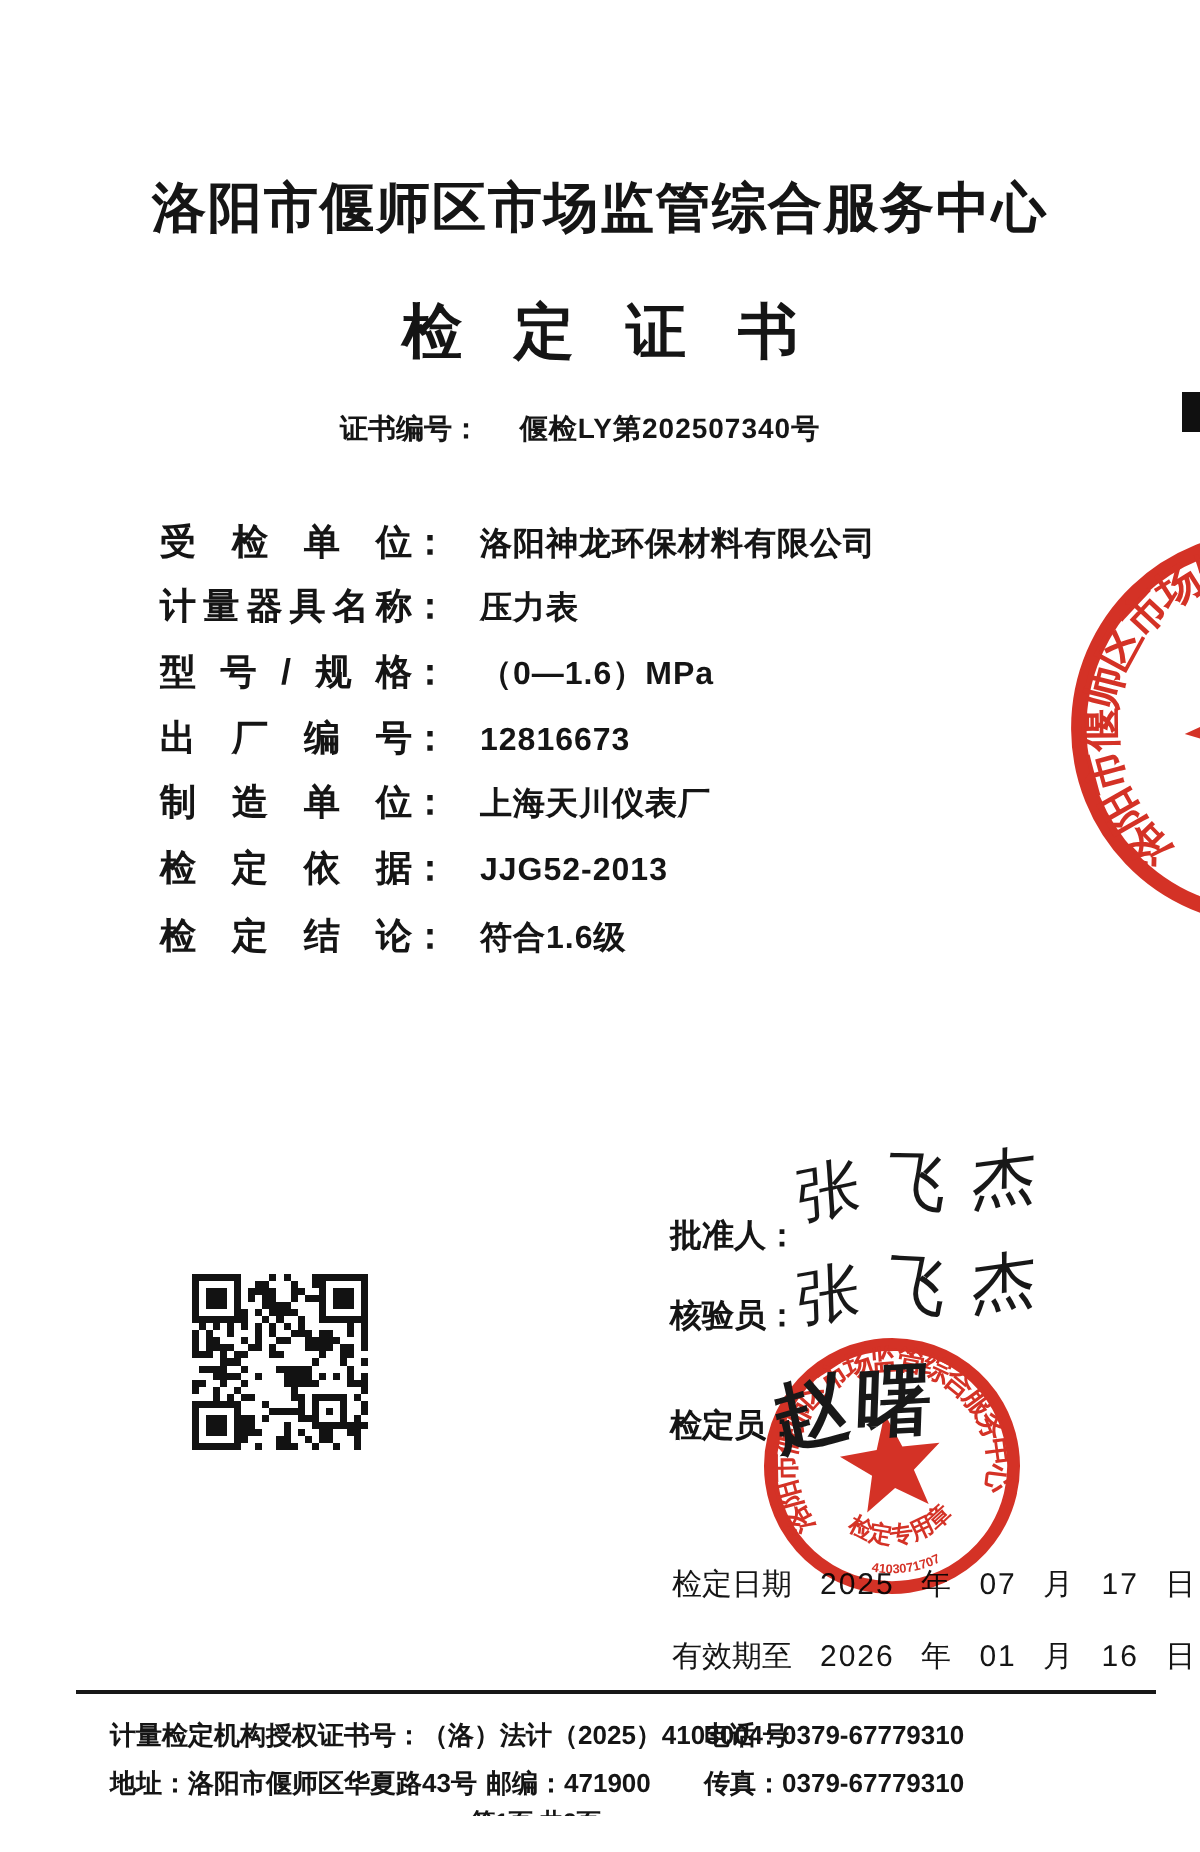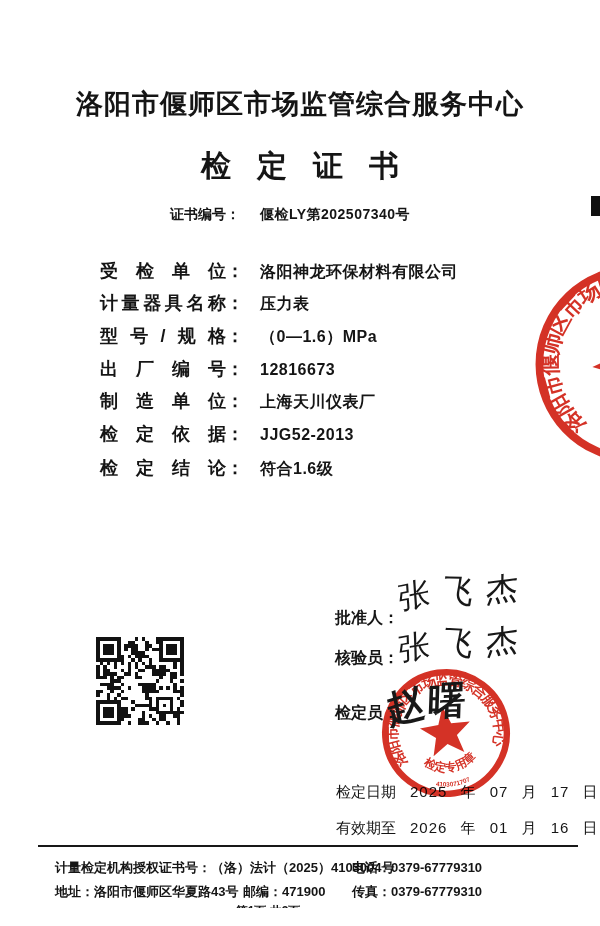--- a/index.html
+++ b/index.html
@@ -8,21 +8,21 @@
 
   .org-title{position:absolute;top:86px;left:0;width:100%;text-align:center;
     font-size:27px;font-weight:bold;letter-spacing:1px;white-space:nowrap;}
   .doc-title{position:absolute;top:146px;left:0;width:100%;text-align:center;
     font-size:30px;font-weight:bold;letter-spacing:26px;text-indent:26px;white-space:nowrap;}
   .cert-line{position:absolute;top:206px;left:170px;font-size:14px;font-weight:bold;white-space:nowrap;}
   .cert-label{margin-right:16px;}
   .cert-value{letter-spacing:0.5px;}
   .scan-mark{position:absolute;top:196px;left:591px;width:9px;height:20px;background:#101010;}
 
-  .field-row{position:absolute;left:100px;display:flex;align-items:baseline;white-space:nowrap;}
+  .field-row{position:absolute;left:80px;display:flex;align-items:baseline;white-space:nowrap;}
   .field-label{display:inline-block;width:126px;font-size:18px;font-weight:bold;
     text-align:justify;text-align-last:justify;}
   .field-colon{font-size:18px;font-weight:bold;display:inline-block;width:16px;overflow:hidden;}
   .field-value{font-size:16px;font-weight:bold;margin-left:18px;letter-spacing:0.5px;}
 
   #sigs{position:absolute;left:0;top:0;width:600px;height:926px;z-index:5;pointer-events:none;}
   .sig-label{position:absolute;font-size:16px;font-weight:bold;white-space:nowrap;}
   .sig-name{position:absolute;font-size:32px;color:#181818;letter-spacing:12px;white-space:nowrap;
     transform:rotate(-4deg) skewX(-8deg);}
   .sig-name span{display:inline-block;}

